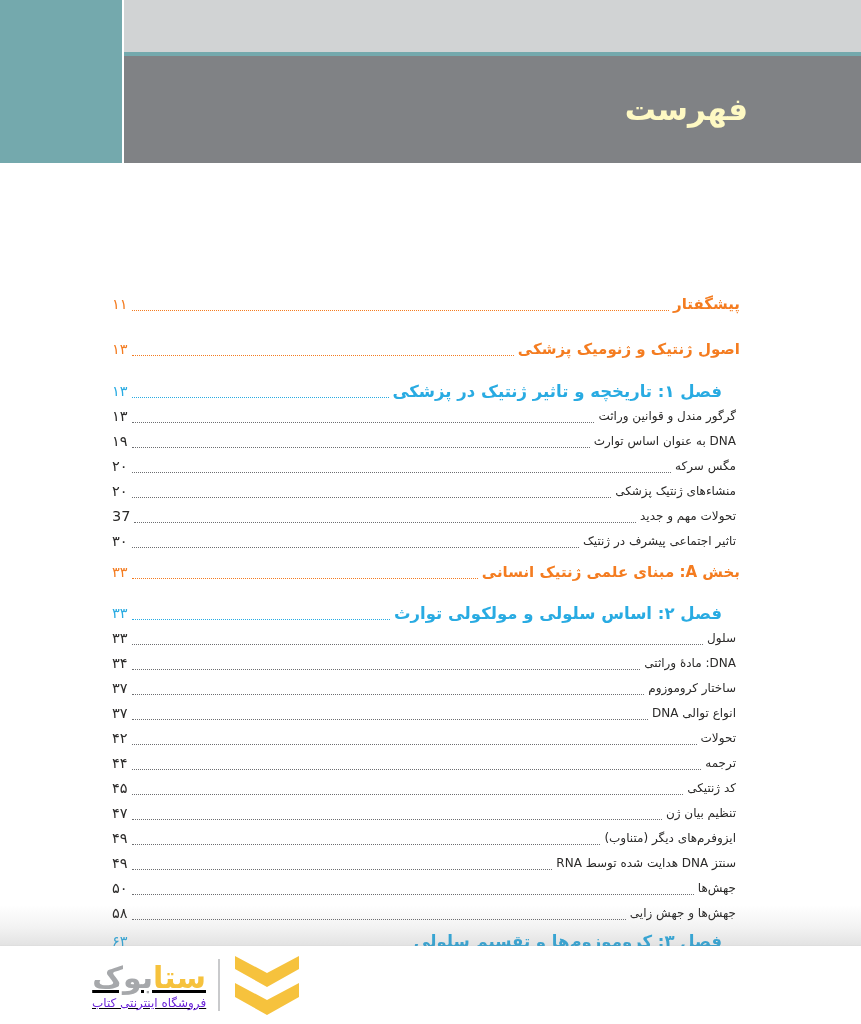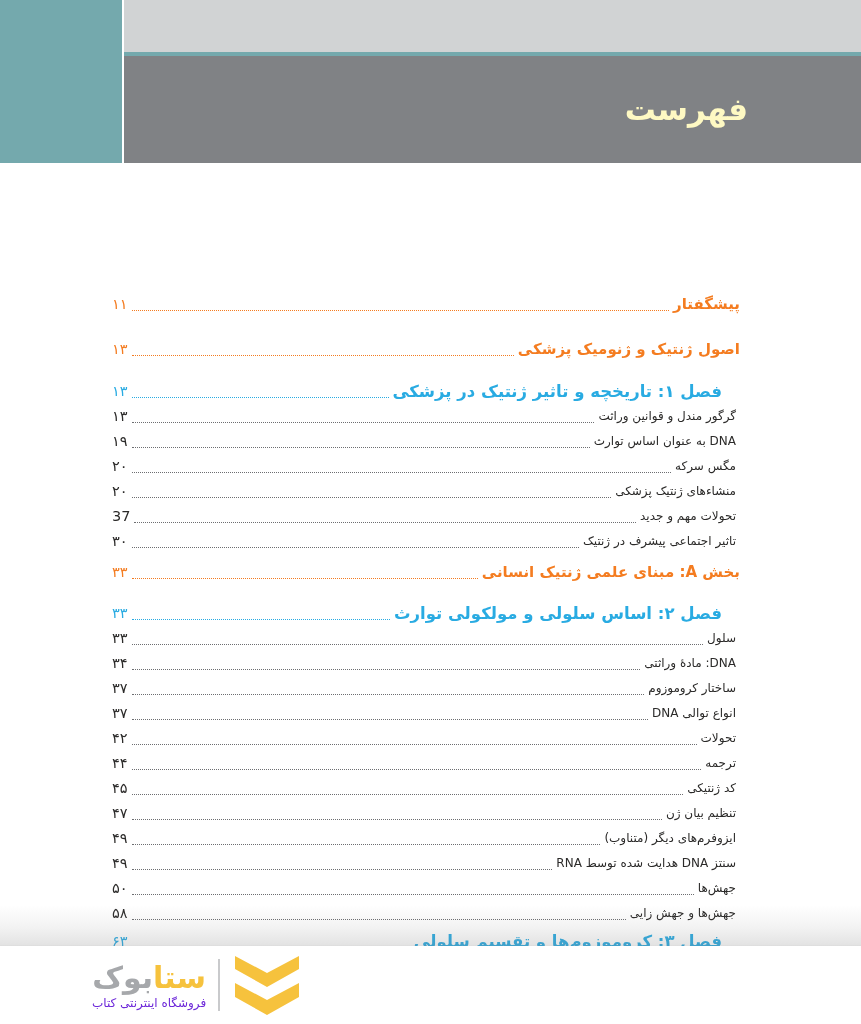--- a/index.html
+++ b/index.html
@@ -37,21 +37,21 @@
   .toc-row:nth-child(24){margin-top:3px;}
   
   .fade-band{
     position:absolute;left:0;right:0;top:905px;height:41px;pointer-events:none;
     background:linear-gradient(180deg,rgba(130,130,130,0) 0%,rgba(130,130,130,0.10) 55%,rgba(130,130,130,0.22) 96%,rgba(130,130,130,0.28) 100%);
     border-bottom:1px solid #d7d7d7;
   }
   
   .footer{position:absolute;left:0;right:0;top:946px;height:78px;background:#ffffff;}
   .footer-logo{position:absolute;left:92px;top:8px;display:flex;align-items:center;gap:12px;direction:ltr;}
-  .wordmark-col{display:flex;flex-direction:column;align-items:center;}
+  .wordmark-col{display:flex;flex-direction:column;align-items:center;text-decoration:underline;}
   .wordmark{direction:rtl;font-size:30px;font-weight:bold;line-height:1.1;white-space:nowrap;}
   .wordmark .wm-accent{color:var(--yellow);}
   .wordmark .wm-gray{color:#a6a8ab;}
   .tagline{font-size:12px;color:#6d28d9;margin-top:2px;white-space:nowrap;}
   .logo-divider{width:2px;height:52px;background:#c9cacc;}
   .emblem svg{display:block;}
   .footer-store{position:absolute;right:44px;top:2px;text-align:right;}
   .store-line{font-size:20px;font-weight:bold;color:#1a1a1a;direction:rtl;line-height:30px;white-space:nowrap;}
   .url-line{font-size:24px;font-weight:bold;color:#1a1a1a;letter-spacing:7px;line-height:32px;white-space:nowrap;font-family:"DejaVu Sans",sans-serif;}
   .url-line .u-accent1{color:var(--yellow-dark);}

